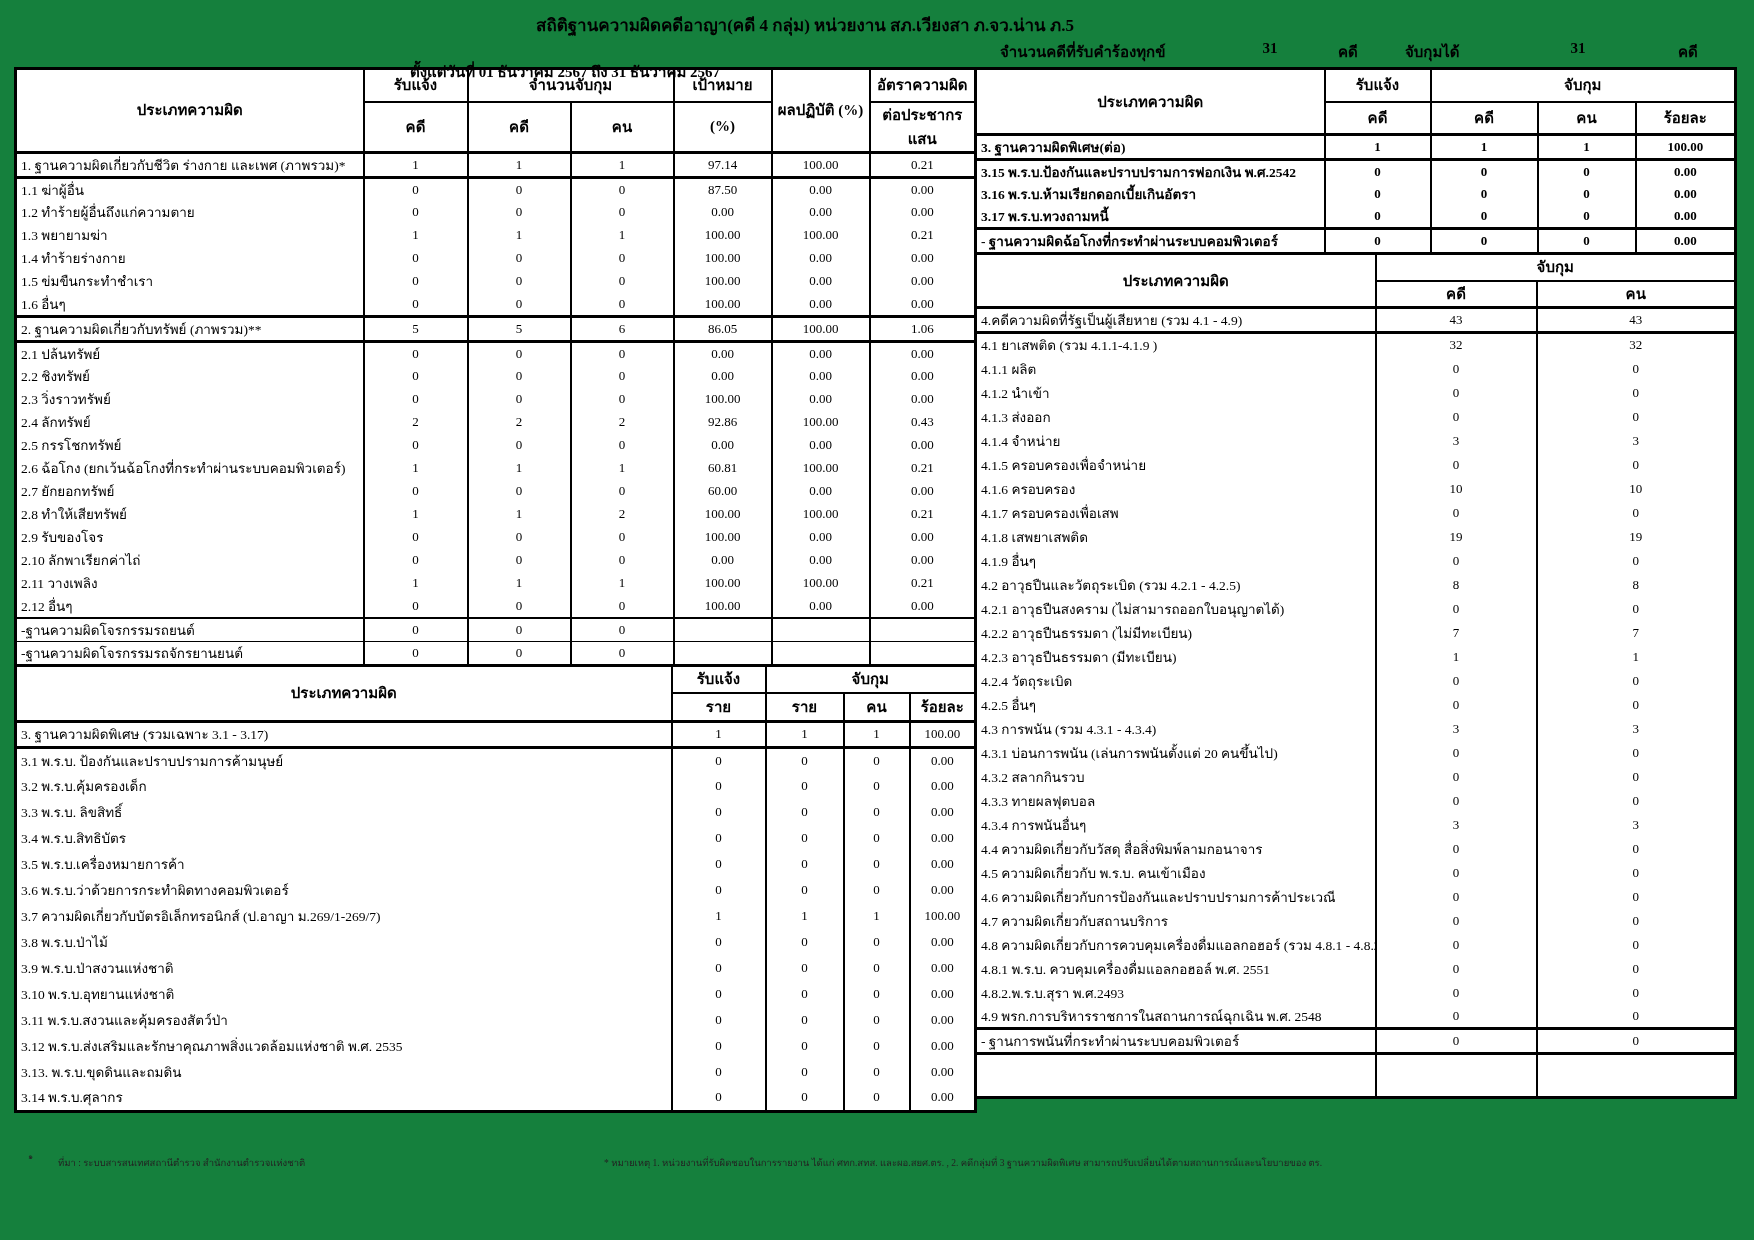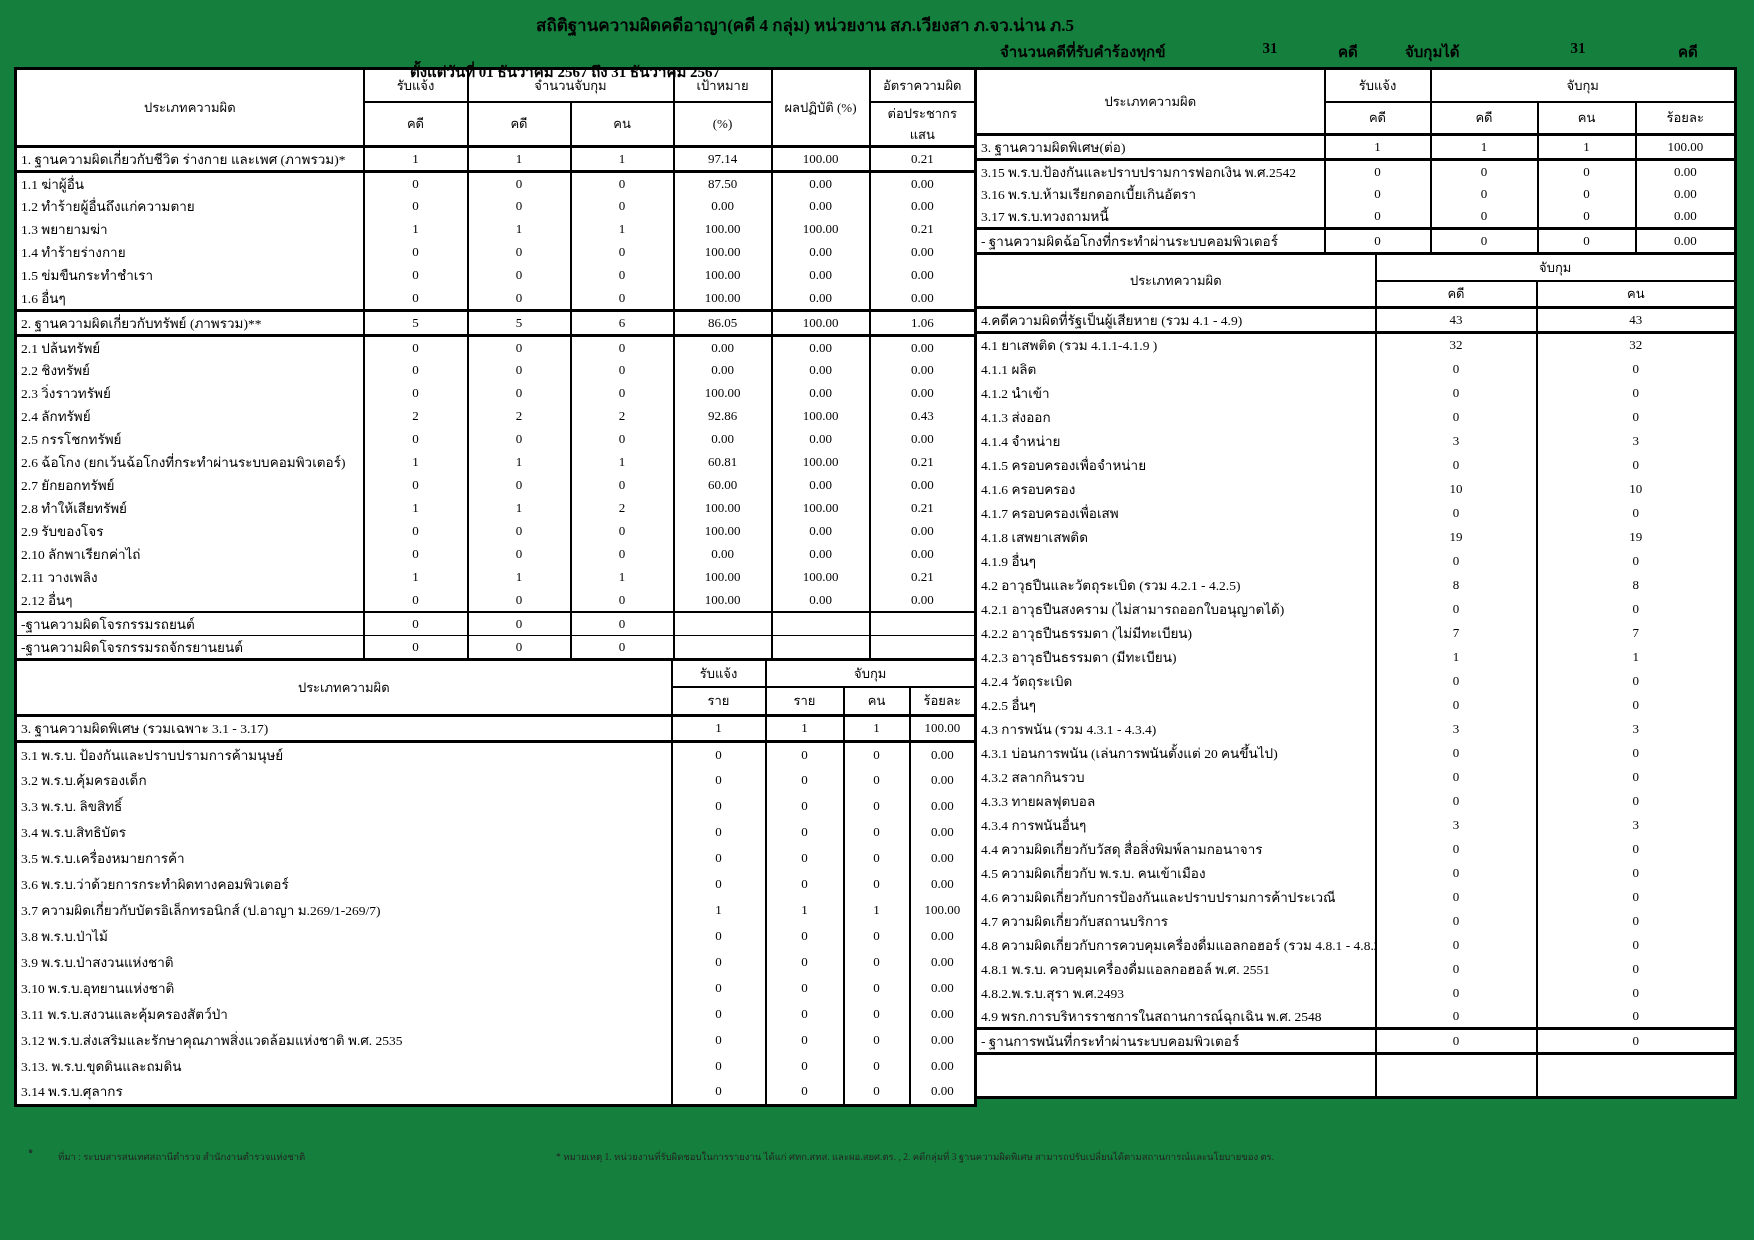--- a/index.html
+++ b/index.html
@@ -12,42 +12,42 @@
   .s-cv{position:absolute;left:1230px;width:80px;text-align:center;}
   .s-cu{position:absolute;left:1338px;}
   .s-al{position:absolute;left:1405px;}
   .s-av{position:absolute;left:1538px;width:80px;text-align:center;}
   .s-au{position:absolute;left:1678px;}
   .tables{display:flex;align-items:flex-start;margin-left:14px;width:1726px;}
   .colL{width:963px;}
   .colR{width:763px;margin-left:-3px;}
   table{border-collapse:collapse;table-layout:fixed;width:100%;border:3px solid #000;background:#fff;}
   .stack{margin-top:-3px;}
-  th{font-weight:normal;font-size:13px;border:2px solid #000;padding:0 9px;overflow:hidden;}
+  th{font-weight:bold;font-size:15px;border:2px solid #000;padding:0 1px;overflow:hidden;}
   td{font-size:13.5px;border-left:2px solid #000;border-right:2px solid #000;
      padding:0 4px;overflow:hidden;white-space:nowrap;}
   td.lbl{text-align:left;}
   td.num{text-align:center;font-size:13px;}
   tr.section td{border-top:3px solid #000;border-bottom:3px solid #000;}
   tr.topline td{border-top:2px solid #000;}
   tr.thinline td{border-top:1px solid #000;margin-top:48px;}
   .tA thead tr{height:33px;} .tA tbody tr{height:23px;}
   .tB thead tr{height:28px;} .tB tbody tr{height:26px;}
-  .tC thead tr{height:33px;} .tC tbody tr{height:22px;}
+  .tC thead tr{height:33px;} .tC tbody tr{height:22px;font-weight:bold;}
   .tD thead tr{height:27px;} .tD tbody tr{height:24px;}
   .tD tbody tr:last-child{height:44px;}
   .fstrip{display:flex;align-items:center;width:1720px;margin-left:14px;margin-top:-3px;
      border:3px solid #000;height:30px;font-size:13.5px;}
   .f1{width:570px;text-align:center;}
   .f2{width:350px;text-align:center;}
   .f3{flex:1;text-align:left;}
   .notes{position:relative;height:22px;font-size:9.5px;color:#222;margin-top:42px;}
   .note-mark{position:absolute;left:28px;top:-5px;font-size:8px;}
   .note-src{position:absolute;left:58px;}
-  .note-rem{position:absolute;left:556px;}
+  .note-rem{position:absolute;left:604px;}
 </style>
 </head>
 <body>
 
 <div class="page">
 
   <div class="title">สถิติฐานความผิดคดีอาญา(คดี 4 กลุ่ม) หน่วยงาน สภ.เวียงสา ภ.จว.น่าน ภ.5</div>
 
   <div class="subline">
     <span class="s-date">ตั้งแต่วันที่ 01 ธันวาคม 2567 ถึง 31 ธันวาคม 2567</span>

